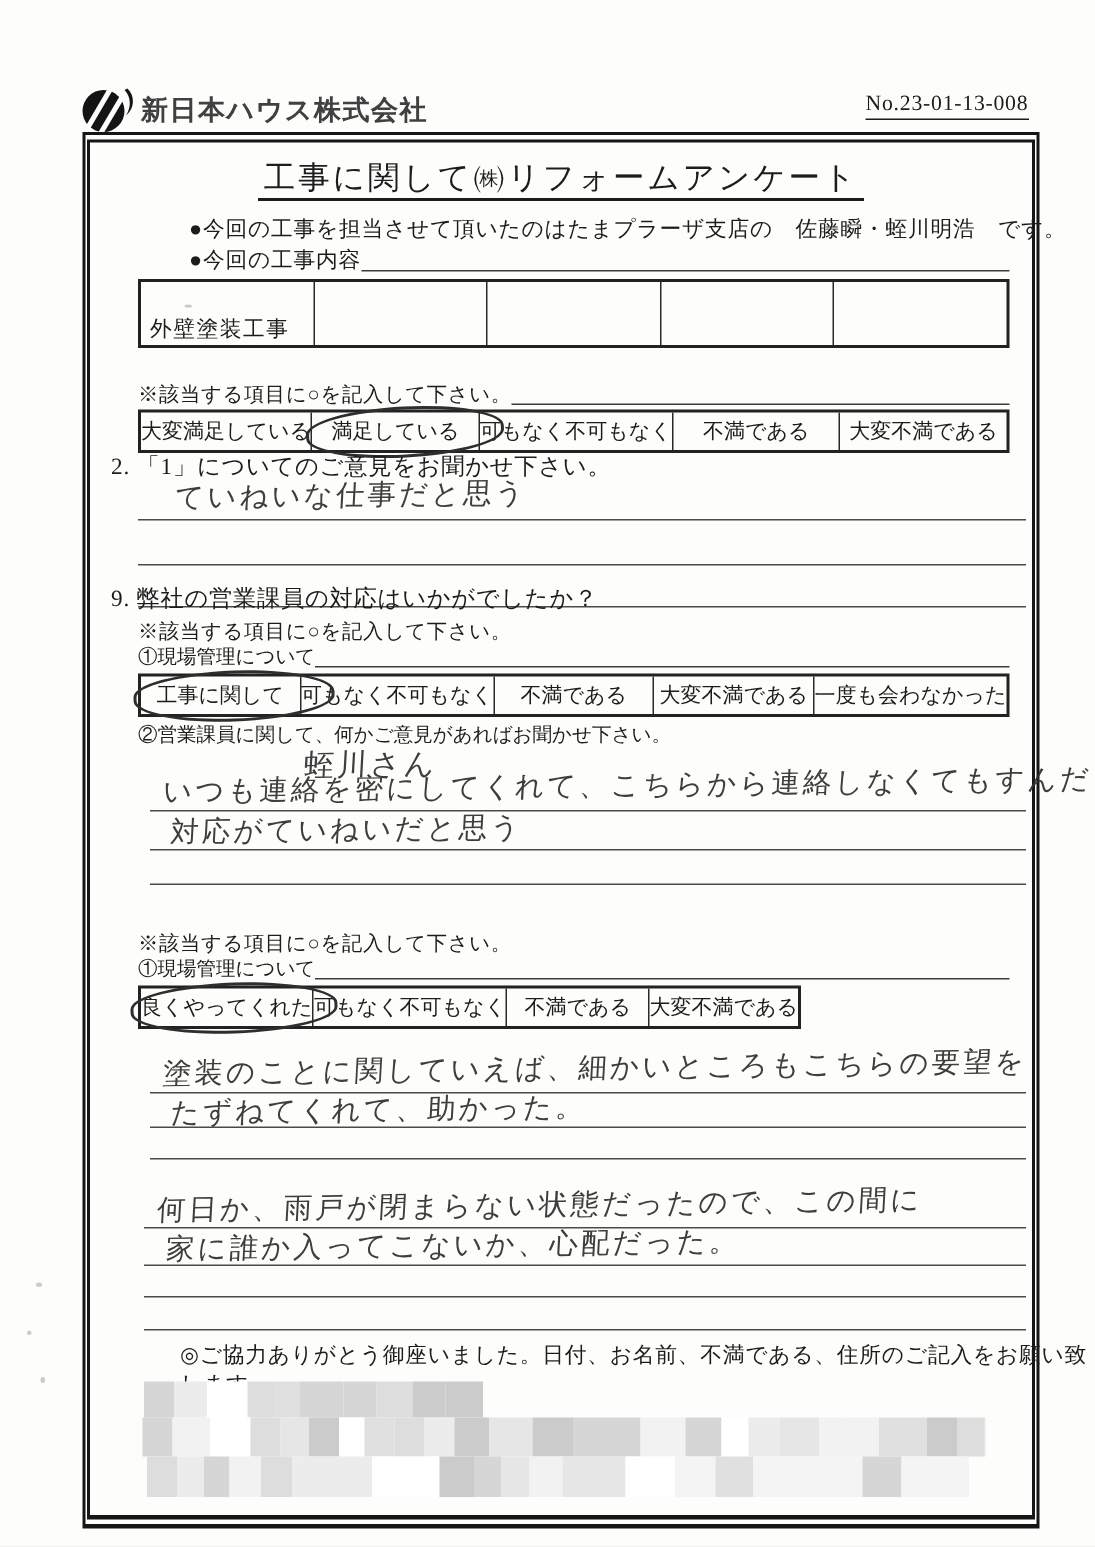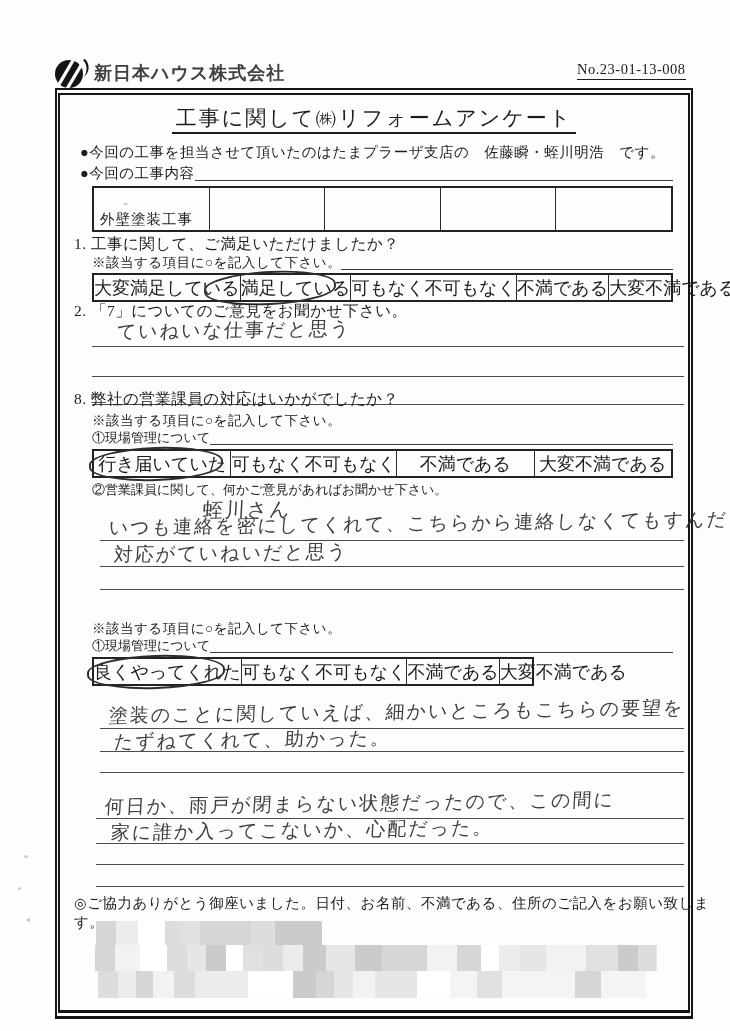--- a/index.html
+++ b/index.html
@@ -11,30 +11,30 @@
   .abs{position:absolute;}
   
   .company{font-family:"Liberation Sans","DejaVu Sans",sans-serif;font-weight:bold;
     font-size:18px;letter-spacing:1px;color:#404040;}
   .docnum{font-size:14.5px;border-bottom:1.5px solid #1c1c1c;padding-bottom:1px;letter-spacing:.5px;}
   
   .frame{left:55px;top:88px;width:628px;height:915px;
     border-style:double;border-color:#161616;border-width:7px 5px 9px 5px;background:transparent;}
   .title{left:55px;top:104px;width:638px;text-align:center;font-size:21px;letter-spacing:2px;}
   .title span{border-bottom:2px solid #1c1c1c;padding:0 4px 2px 4px;}
-  .bullet{font-size:14.5px;letter-spacing:.5px;}
+  .bullet{font-size:14.5px;letter-spacing:.5px;margin-left:46px;}
   .heading{font-size:15.5px;letter-spacing:.5px;}
   .note{font-size:13.5px;letter-spacing:.5px;}
   .sublabel{font-size:13px;}
   .rowline{display:flex;align-items:flex-end;}
   .rowline .fill{flex:1;border-bottom:1.2px solid #3c3c3c;margin-bottom:2px;}
   
   .otable{display:flex;border:2px solid #222;background:transparent;}
   .otable .cell{flex:1;border-left:1.2px solid #2a2a2a;display:flex;align-items:center;
-    justify-content:center;font-size:18px;white-space:nowrap;overflow:visible;}
+    justify-content:center;font-size:14px;white-space:nowrap;overflow:visible;}
   .otable .cell:first-child{border-left:none;}
   .wtable{display:flex;border:2px solid #222;height:42px;}
   .wtable .wcell{flex:1;border-left:1.2px solid #2a2a2a;position:relative;}
   .wtable .wcell:first-child{border-left:none;}
   .wtable .wval{position:absolute;left:6px;bottom:1px;font-size:14.5px;letter-spacing:1px;}
   .oval{position:absolute;border:2px solid #2e2e2e;border-radius:50%/46%;}
   
   .hw{font-size:19px;color:#2e2e2e;letter-spacing:2px;white-space:nowrap;
     transform:rotate(-0.8deg) skewX(-4deg);transform-origin:left bottom;opacity:.92;}
   .rule{border-bottom:1.2px solid #4a4a4a;height:0;}
@@ -73,51 +73,51 @@
   <div class="abs wtable" style="left:92px;top:186px;width:577px">
     <div class="wcell">
       <span class="wval">外壁塗装工事</span>
     </div>
     <div class="wcell"></div>
     <div class="wcell"></div>
     <div class="wcell"></div>
     <div class="wcell"></div>
   </div>
 
-  <div class="abs heading" style="left:74px;top:234px">1. 工事に関して、ご満足いただけましたか？</div>
   <div class="abs rowline" style="left:92px;top:254px;width:581px">
     <span class="note">※該当する項目に○を記入して下さい。</span>
     <span class="fill"></span>
   </div>
   <div class="abs otable" style="left:92px;top:273px;width:577px;height:25px">
     <div class="cell">大変満足している</div>
     <div class="cell">満足している</div>
     <div class="cell">可もなく不可もなく</div>
     <div class="cell">不満である</div>
     <div class="cell">大変不満である</div>
     <div class="oval" style="left:110px;top:-4px;width:128px;height:30px;transform:rotate(-3deg)"></div>
   </div>
 
-  <div class="abs heading" style="left:74px;top:301px">2. 「7」についてのご意見をお聞かせ下さい。</div>
+  <div class="abs heading" style="left:74px;top:301px">2. 「1」についてのご意見をお聞かせ下さい。</div>
   <div class="abs hw" style="left:116px;top:319px">ていねいな仕事だと思う</div>
   <div class="abs rule" style="left:92px;top:346px;width:592px"></div>
   <div class="abs rule" style="left:92px;top:376px;width:592px"></div>
   <div class="abs rule" style="left:92px;top:404px;width:592px"></div>
 
-  <div class="abs heading" style="left:74px;top:389px">8. 弊社の営業課員の対応はいかがでしたか？</div>
+  <div class="abs heading" style="left:74px;top:389px">9. 弊社の営業課員の対応はいかがでしたか？</div>
   <div class="abs note" style="left:92px;top:412px">※該当する項目に○を記入して下さい。</div>
   <div class="abs rowline" style="left:92px;top:429px;width:581px">
     <span class="sublabel">①現場管理について</span>
     <span class="fill"></span>
   </div>
   <div class="abs otable" style="left:92px;top:449px;width:577px;height:25px">
-    <div class="cell">行き届いていた</div>
+    <div class="cell">工事に関して</div>
     <div class="cell">可もなく不可もなく</div>
     <div class="cell">不満である</div>
     <div class="cell">大変不満である</div>
+    <div class="cell">一度も会わなかった</div>
     <div class="oval" style="left:-5px;top:-4px;width:130px;height:30px;transform:rotate(-2deg)"></div>
   </div>
   <div class="abs sublabel" style="left:92px;top:481px">②営業課員に関して、何かご意見があればお聞かせ下さい。</div>
   <div class="abs hw" style="left:202px;top:497px;font-size:20px">蛭川さん</div>
   <div class="abs hw" style="left:108px;top:515px">いつも連絡を密にしてくれて、こちらから連絡しなくてもすんだ</div>
   <div class="abs rule" style="left:100px;top:540px;width:584px"></div>
   <div class="abs hw" style="left:113px;top:542px">対応がていねいだと思う</div>
   <div class="abs rule" style="left:100px;top:566px;width:584px"></div>
   <div class="abs rule" style="left:100px;top:589px;width:584px"></div>
 

